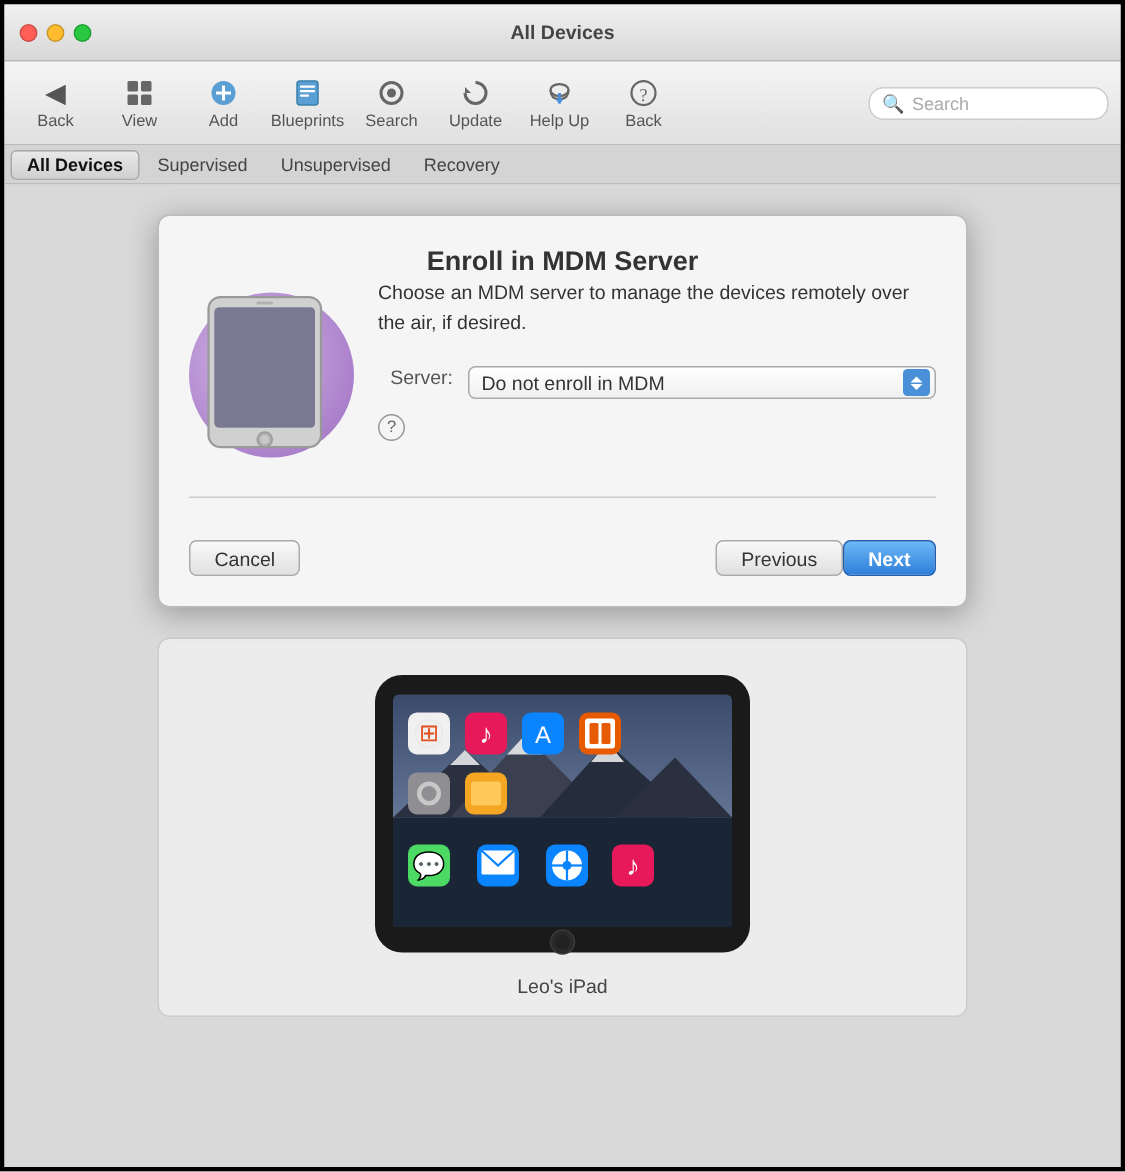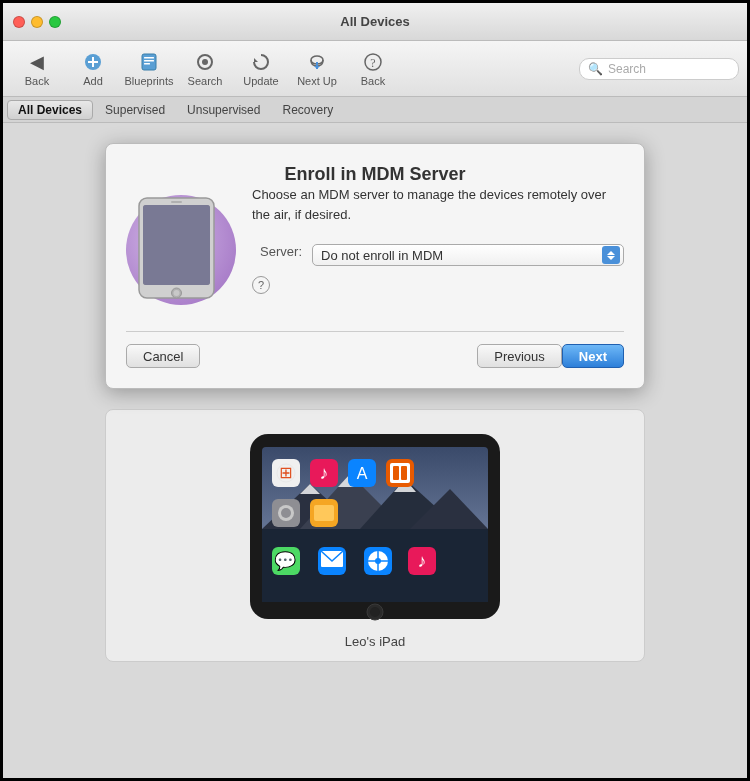--- a/index.html
+++ b/index.html
@@ -282,21 +282,21 @@
       align-items: center;
       justify-content: center;
       cursor: pointer;
     }
 
     
     .modal-footer {
       display: flex;
       justify-content: space-between;
       border-top: 1px solid #ccc;
-      padding-top: 12px;
+      padding-top: 28px;
       margin-top: 4px;
     }
 
     .btn {
       height: 24px;
       padding: 0 16px;
       border-radius: 5px;
       font-size: 13px;
       cursor: pointer;
       display: flex;
@@ -369,20 +369,31 @@
   </div>
 
   <div class="toolbar">
     <button class="toolbar-btn">
       <div class="toolbar-icon">◀</div>
       <span>Back</span>
     </button>
     <button class="toolbar-btn">
       <div class="toolbar-icon">
         <svg width="20" height="20" viewBox="0 0 20 20">
+            <rect x="2" y="2" width="7" height="7" fill="#666" rx="1"></rect>
+            <rect x="11" y="2" width="7" height="7" fill="#666" rx="1"></rect>
+            <rect x="2" y="11" width="7" height="7" fill="#666" rx="1"></rect>
+            <rect x="11" y="11" width="7" height="7" fill="#666" rx="1"></rect>
+          </svg>
+      </div>
+      <span>View</span>
+    </button>
+    <button class="toolbar-btn">
+      <div class="toolbar-icon">
+        <svg width="20" height="20" viewBox="0 0 20 20">
             <circle cx="10" cy="10" r="8" fill="#5a9fd4"></circle>
             <rect x="9" y="5" width="2" height="10" fill="white"></rect>
             <rect x="5" y="9" width="10" height="2" fill="white"></rect>
           </svg>
       </div>
       <span>Add</span>
     </button>
     <button class="toolbar-btn">
       <div class="toolbar-icon">
         <svg width="20" height="20" viewBox="0 0 20 20">
@@ -414,21 +425,21 @@
     </button>
     <button class="toolbar-btn">
       <div class="toolbar-icon">
         <svg width="20" height="20" viewBox="0 0 20 20">
             <ellipse cx="10" cy="8" rx="6" ry="4" fill="none" stroke="#666" stroke-width="1.5"></ellipse>
             <path d="M4 8 Q4 14 10 14 Q16 14 16 8" fill="none" stroke="#666" stroke-width="1.5"></path>
             <line x1="10" y1="10" x2="10" y2="17" stroke="#4a90d9" stroke-width="2"></line>
             <polygon points="7,14 10,17 13,14" fill="#4a90d9"></polygon>
           </svg>
       </div>
-      <span>Next Up</span>
+      <span>Help Up</span>
     </button>
     <button class="toolbar-btn">
       <div class="toolbar-icon">
         <svg width="20" height="20" viewBox="0 0 20 20">
             <circle cx="10" cy="10" r="8" fill="none" stroke="#666" stroke-width="1.5"></circle>
             <text x="10" y="15" text-anchor="middle" font-size="12" fill="#666" font-family="Georgia">?</text>
           </svg>
       </div>
       <span>Back</span>
     </button>

